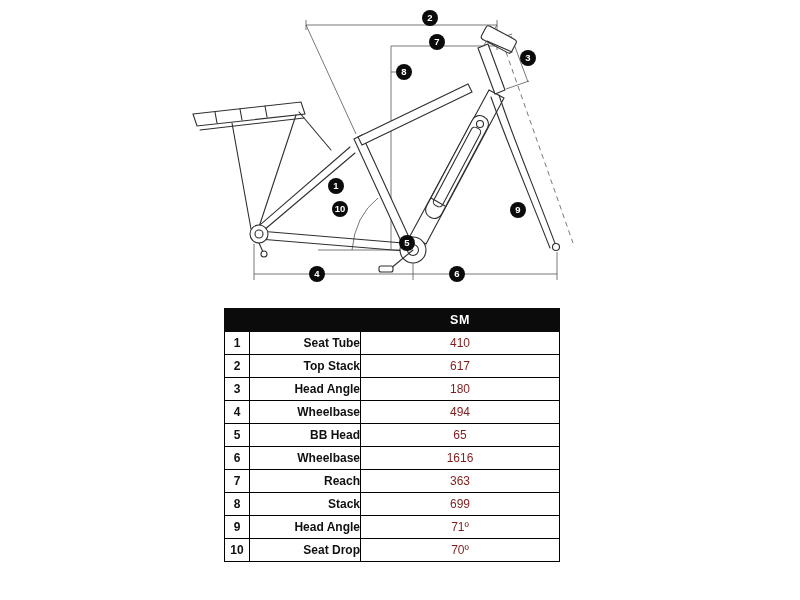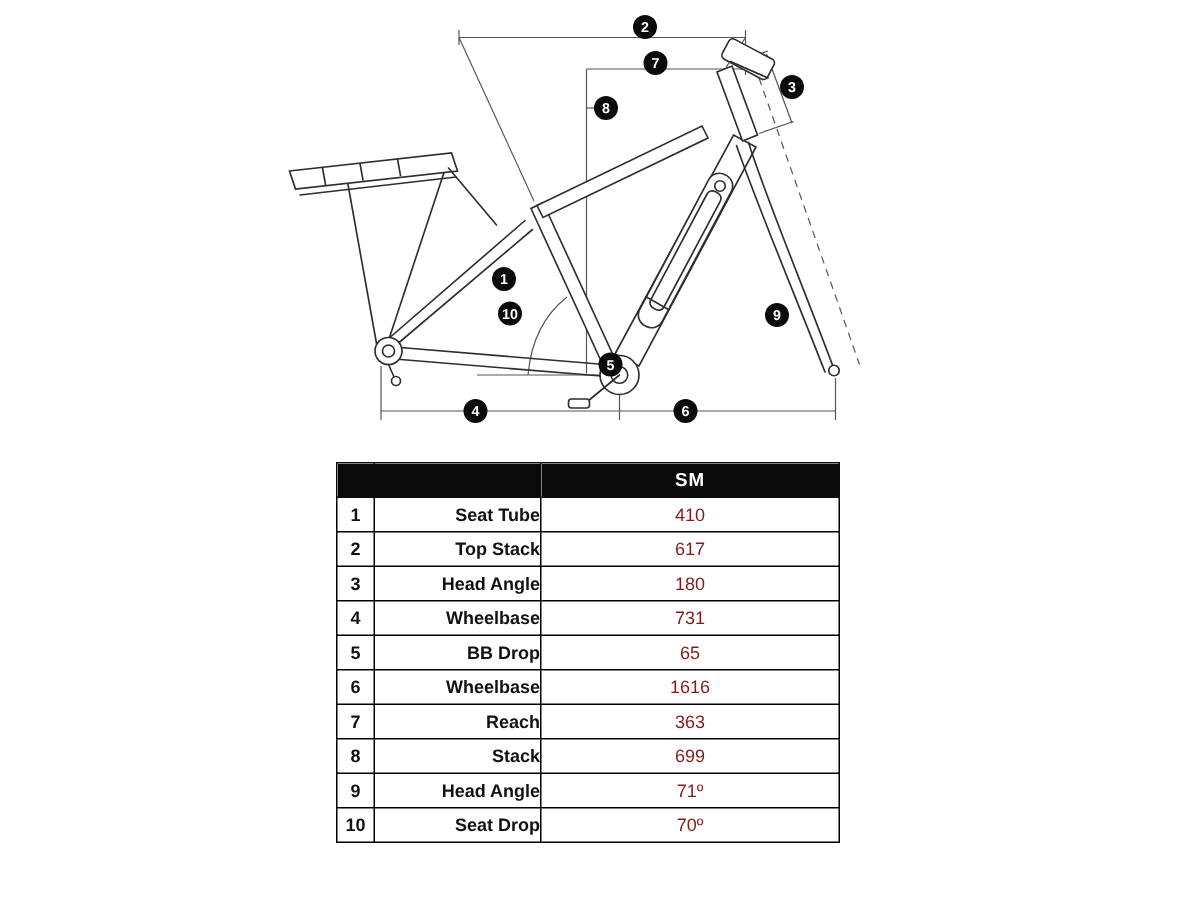--- a/index.html
+++ b/index.html
@@ -176,25 +176,25 @@
         <td class="c-value">617</td>
       </tr>
       <tr>
         <td class="c-num">3</td>
         <td class="c-label">Head Angle</td>
         <td class="c-value">180</td>
       </tr>
       <tr>
         <td class="c-num">4</td>
         <td class="c-label">Wheelbase</td>
-        <td class="c-value">731</td>
+        <td class="c-value">494</td>
       </tr>
       <tr>
         <td class="c-num">5</td>
-        <td class="c-label">BB Drop</td>
+        <td class="c-label">BB Head</td>
         <td class="c-value">65</td>
       </tr>
       <tr>
         <td class="c-num">6</td>
         <td class="c-label">Wheelbase</td>
         <td class="c-value">1616</td>
       </tr>
       <tr>
         <td class="c-num">7</td>
         <td class="c-label">Reach</td>

